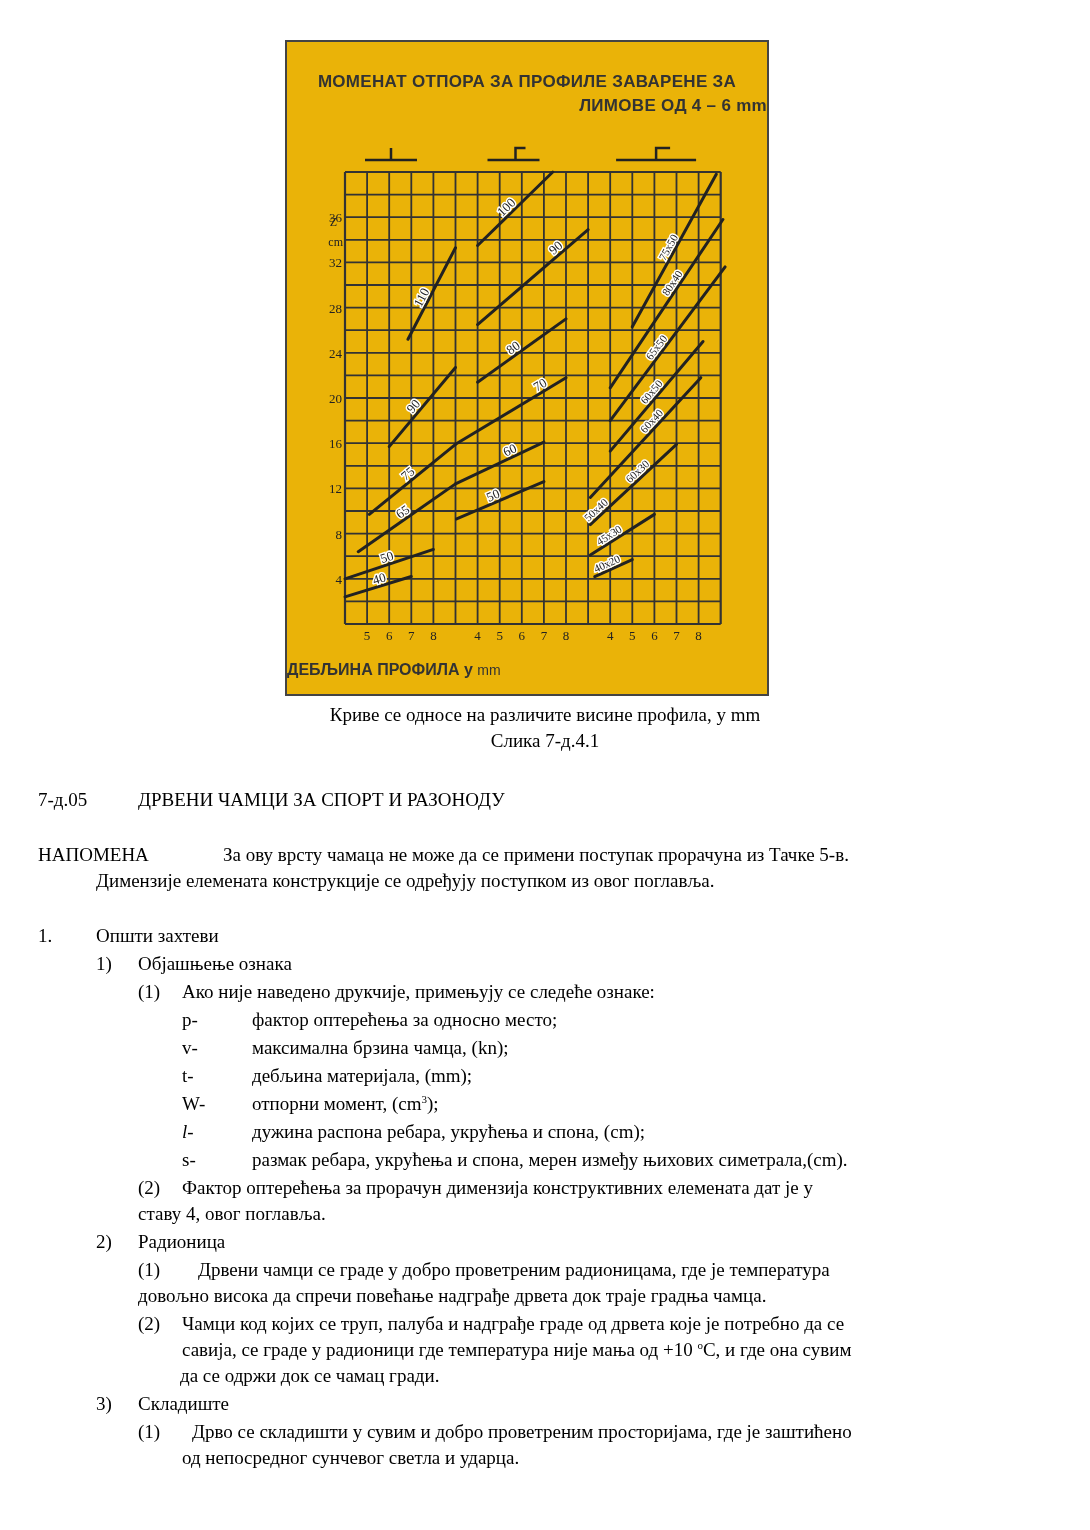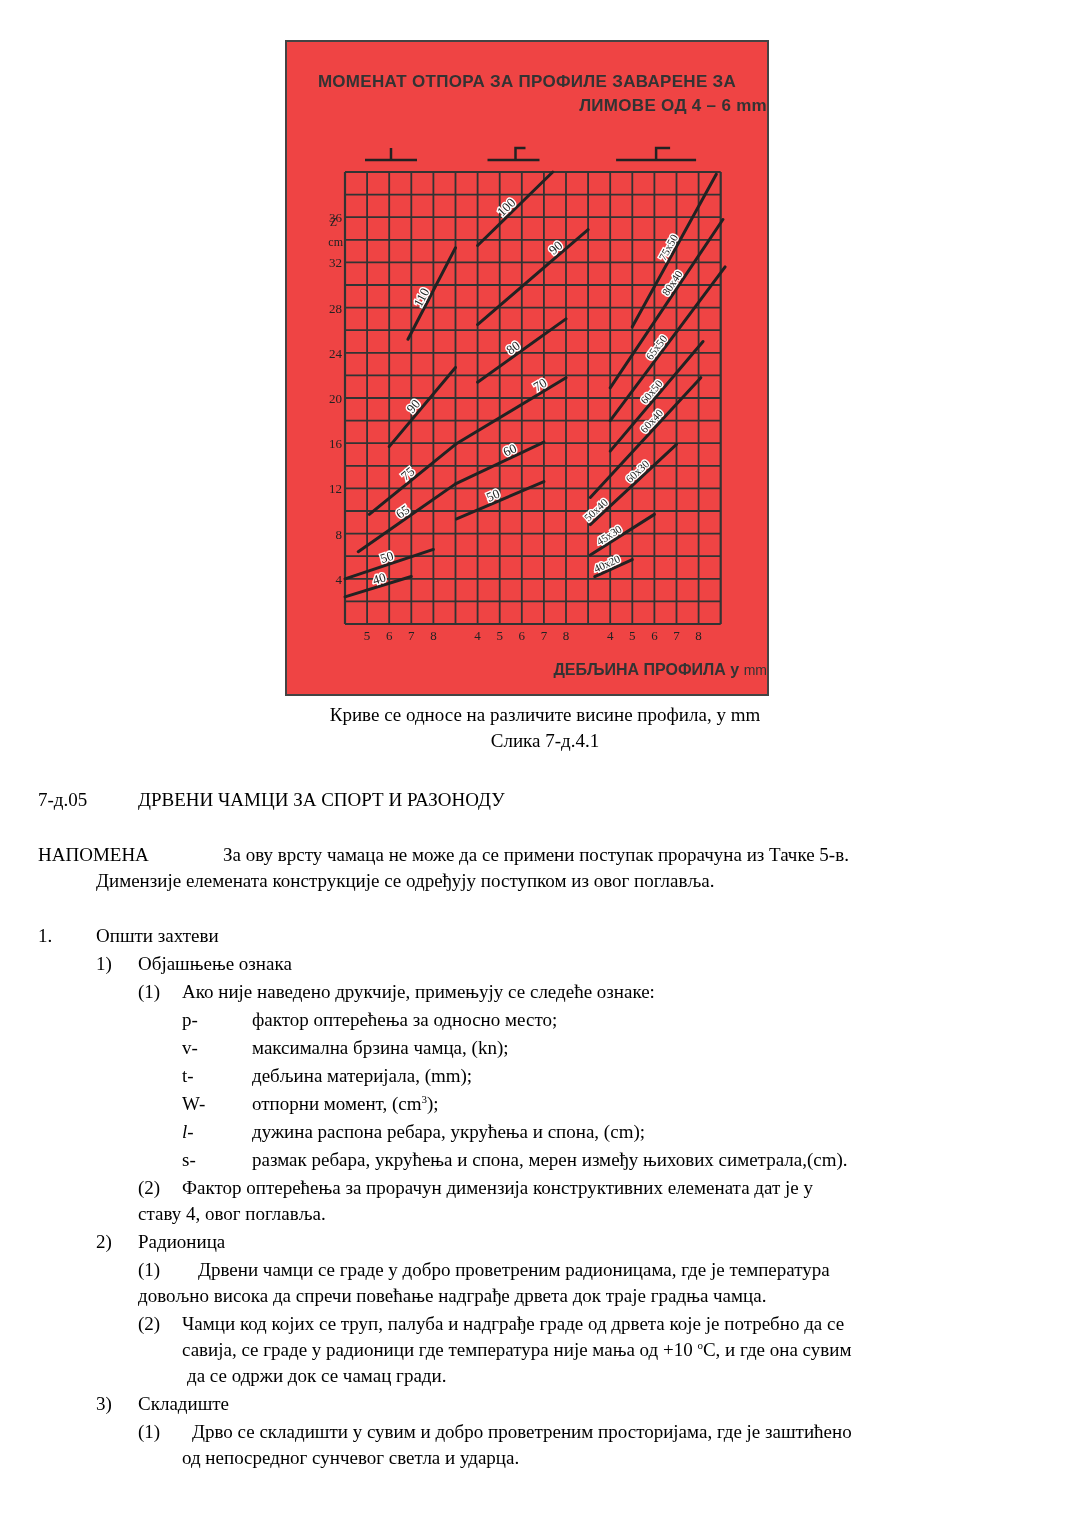--- a/index.html
+++ b/index.html
@@ -1,25 +1,25 @@
 <!DOCTYPE html>
 <html><head>
 <meta charset="utf-8">
 <style>
   html, body { margin: 0; padding: 0; background: #ffffff; }
   body { width: 1090px; height: 1530px; position: relative; overflow: hidden;
          font-family: "Liberation Serif", serif; color: #000; }
   .figure-box { position: absolute; left: 285px; top: 40px; width: 484px; height: 656px;
-                border: 2px solid #444; background: #ef4444; box-sizing: border-box; }
+                border: 2px solid #444; background: #eab308; box-sizing: border-box; }
   .fig-title { position: absolute; left: 0; right: 0; text-align: center;
                font-family: "Liberation Sans", sans-serif; font-weight: bold;
                font-size: 17px; color: #333; letter-spacing: 0.3px; line-height: 24px; }
   .fig-title.l1 { top: 28px; }
   .fig-title.l2 { top: 52px; text-align: right; }
-  .fig-xlabel { position: absolute; left: 0; right: 0; top: 619px; text-align: right;
+  .fig-xlabel { position: absolute; left: 0; right: 0; top: 619px; text-align: left;
                 font-family: "Liberation Sans", sans-serif; font-weight: bold; font-size: 16px; color: #333; }
   .fig-xlabel .unit { font-weight: normal; font-size: 14px; }
   svg.chart { position: absolute; left: 0; top: 0; }
   .caption { position: absolute; left: 0; width: 1090px; text-align: center; font-size: 19px; }
   .txt { position: absolute; font-size: 19px; white-space: nowrap; line-height: 24px; }
   .just { white-space: normal; text-align: justify; text-align-last: left; }
   sup { font-size: 11px; vertical-align: 7px; line-height: 0; }
   .ital { font-style: italic; }
 </style>
 </head>
@@ -185,19 +185,19 @@
 <div class="txt" style="left:138px; top:1202px;">ставу 4, овог поглавља.</div>
 
 <div class="txt" style="left:96px; top:1230px;">2)</div>
 <div class="txt" style="left:138px; top:1230px;">Радионица</div>
 <div class="txt" style="left:138px; top:1258px;">(1)</div>
 <div class="txt just" style="left:198px; top:1258px; width:836px;">Дрвени чамци се граде у добро проветреним радионицама, где је температура</div>
 <div class="txt" style="left:138px; top:1284px;">довољно висока да спречи повећање надграђе дрвета док траје градња чамца.</div>
 <div class="txt" style="left:138px; top:1312px;">(2)</div>
 <div class="txt just" style="left:182px; top:1312px; width:836px;">Чамци код којих се труп, палуба и надграђе граде од дрвета које је потребно да се</div>
 <div class="txt" style="left:182px; top:1338px;"><span>савија, се граде у радионици где температура није мања од +10 </span><sup>o</sup><span>C, и где она сувим</span></div>
-<div class="txt" style="left:187px; top:1364px;">да се одржи док се чамац гради.</div>
+<div class="txt" style="left:180px; top:1364px;">да се одржи док се чамац гради.</div>
 
 <div class="txt" style="left:96px; top:1392px;">3)</div>
 <div class="txt" style="left:138px; top:1392px;">Складиште</div>
 <div class="txt" style="left:138px; top:1420px;">(1)</div>
 <div class="txt just" style="left:192px; top:1420px; width:836px;">Дрво се складишти у сувим и добро проветреним просторијама, где је заштићено</div>
 <div class="txt" style="left:182px; top:1446px;">од непосредног сунчевог светла и ударца.</div>
 
 </body></html>

